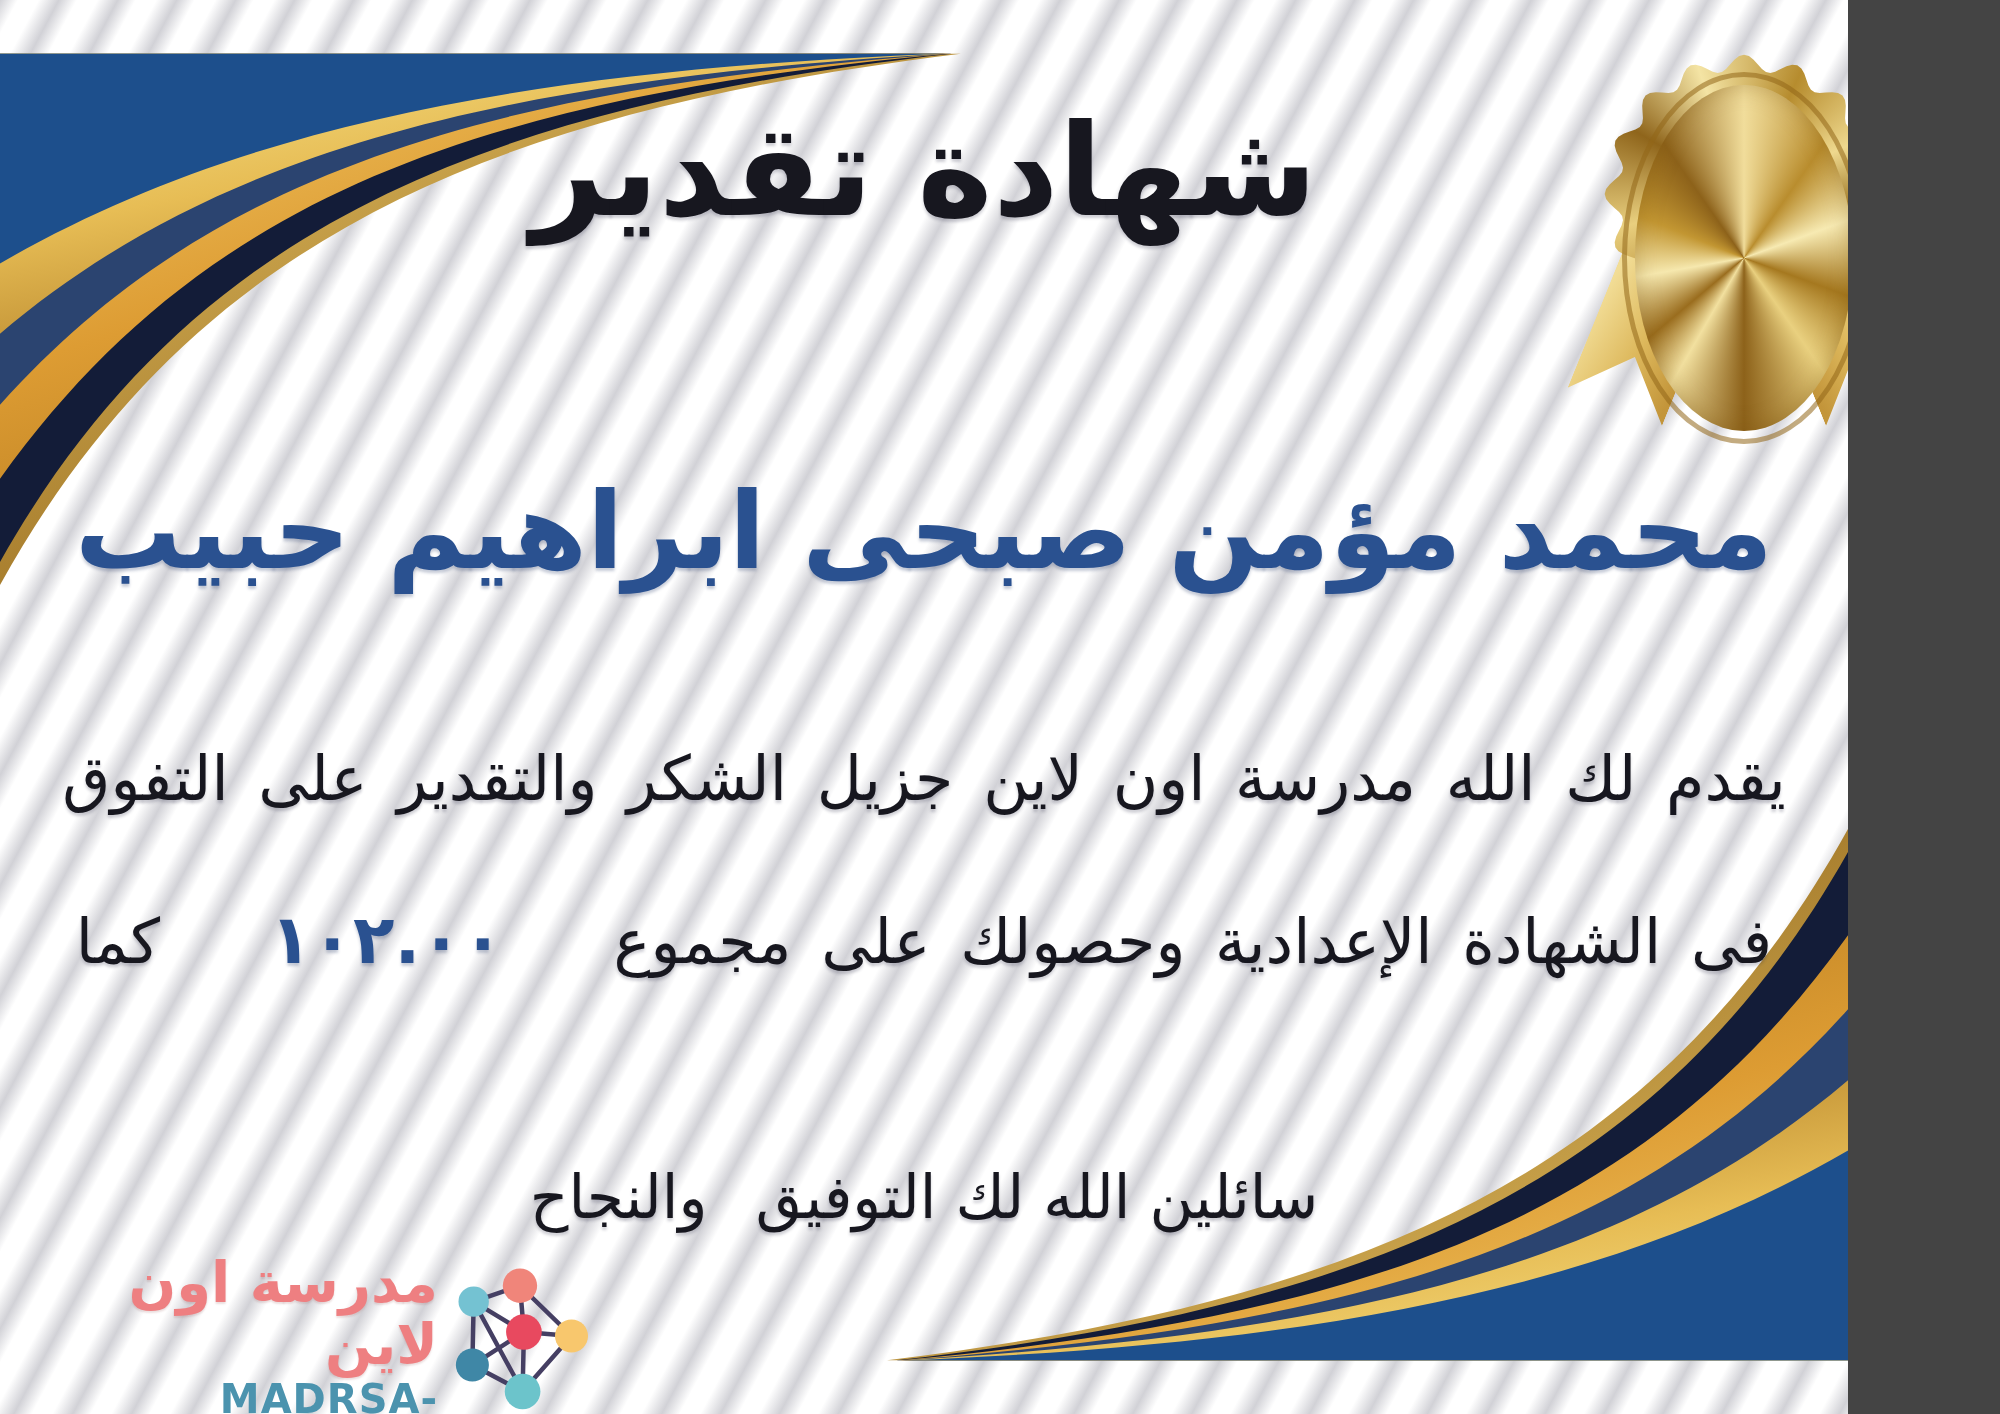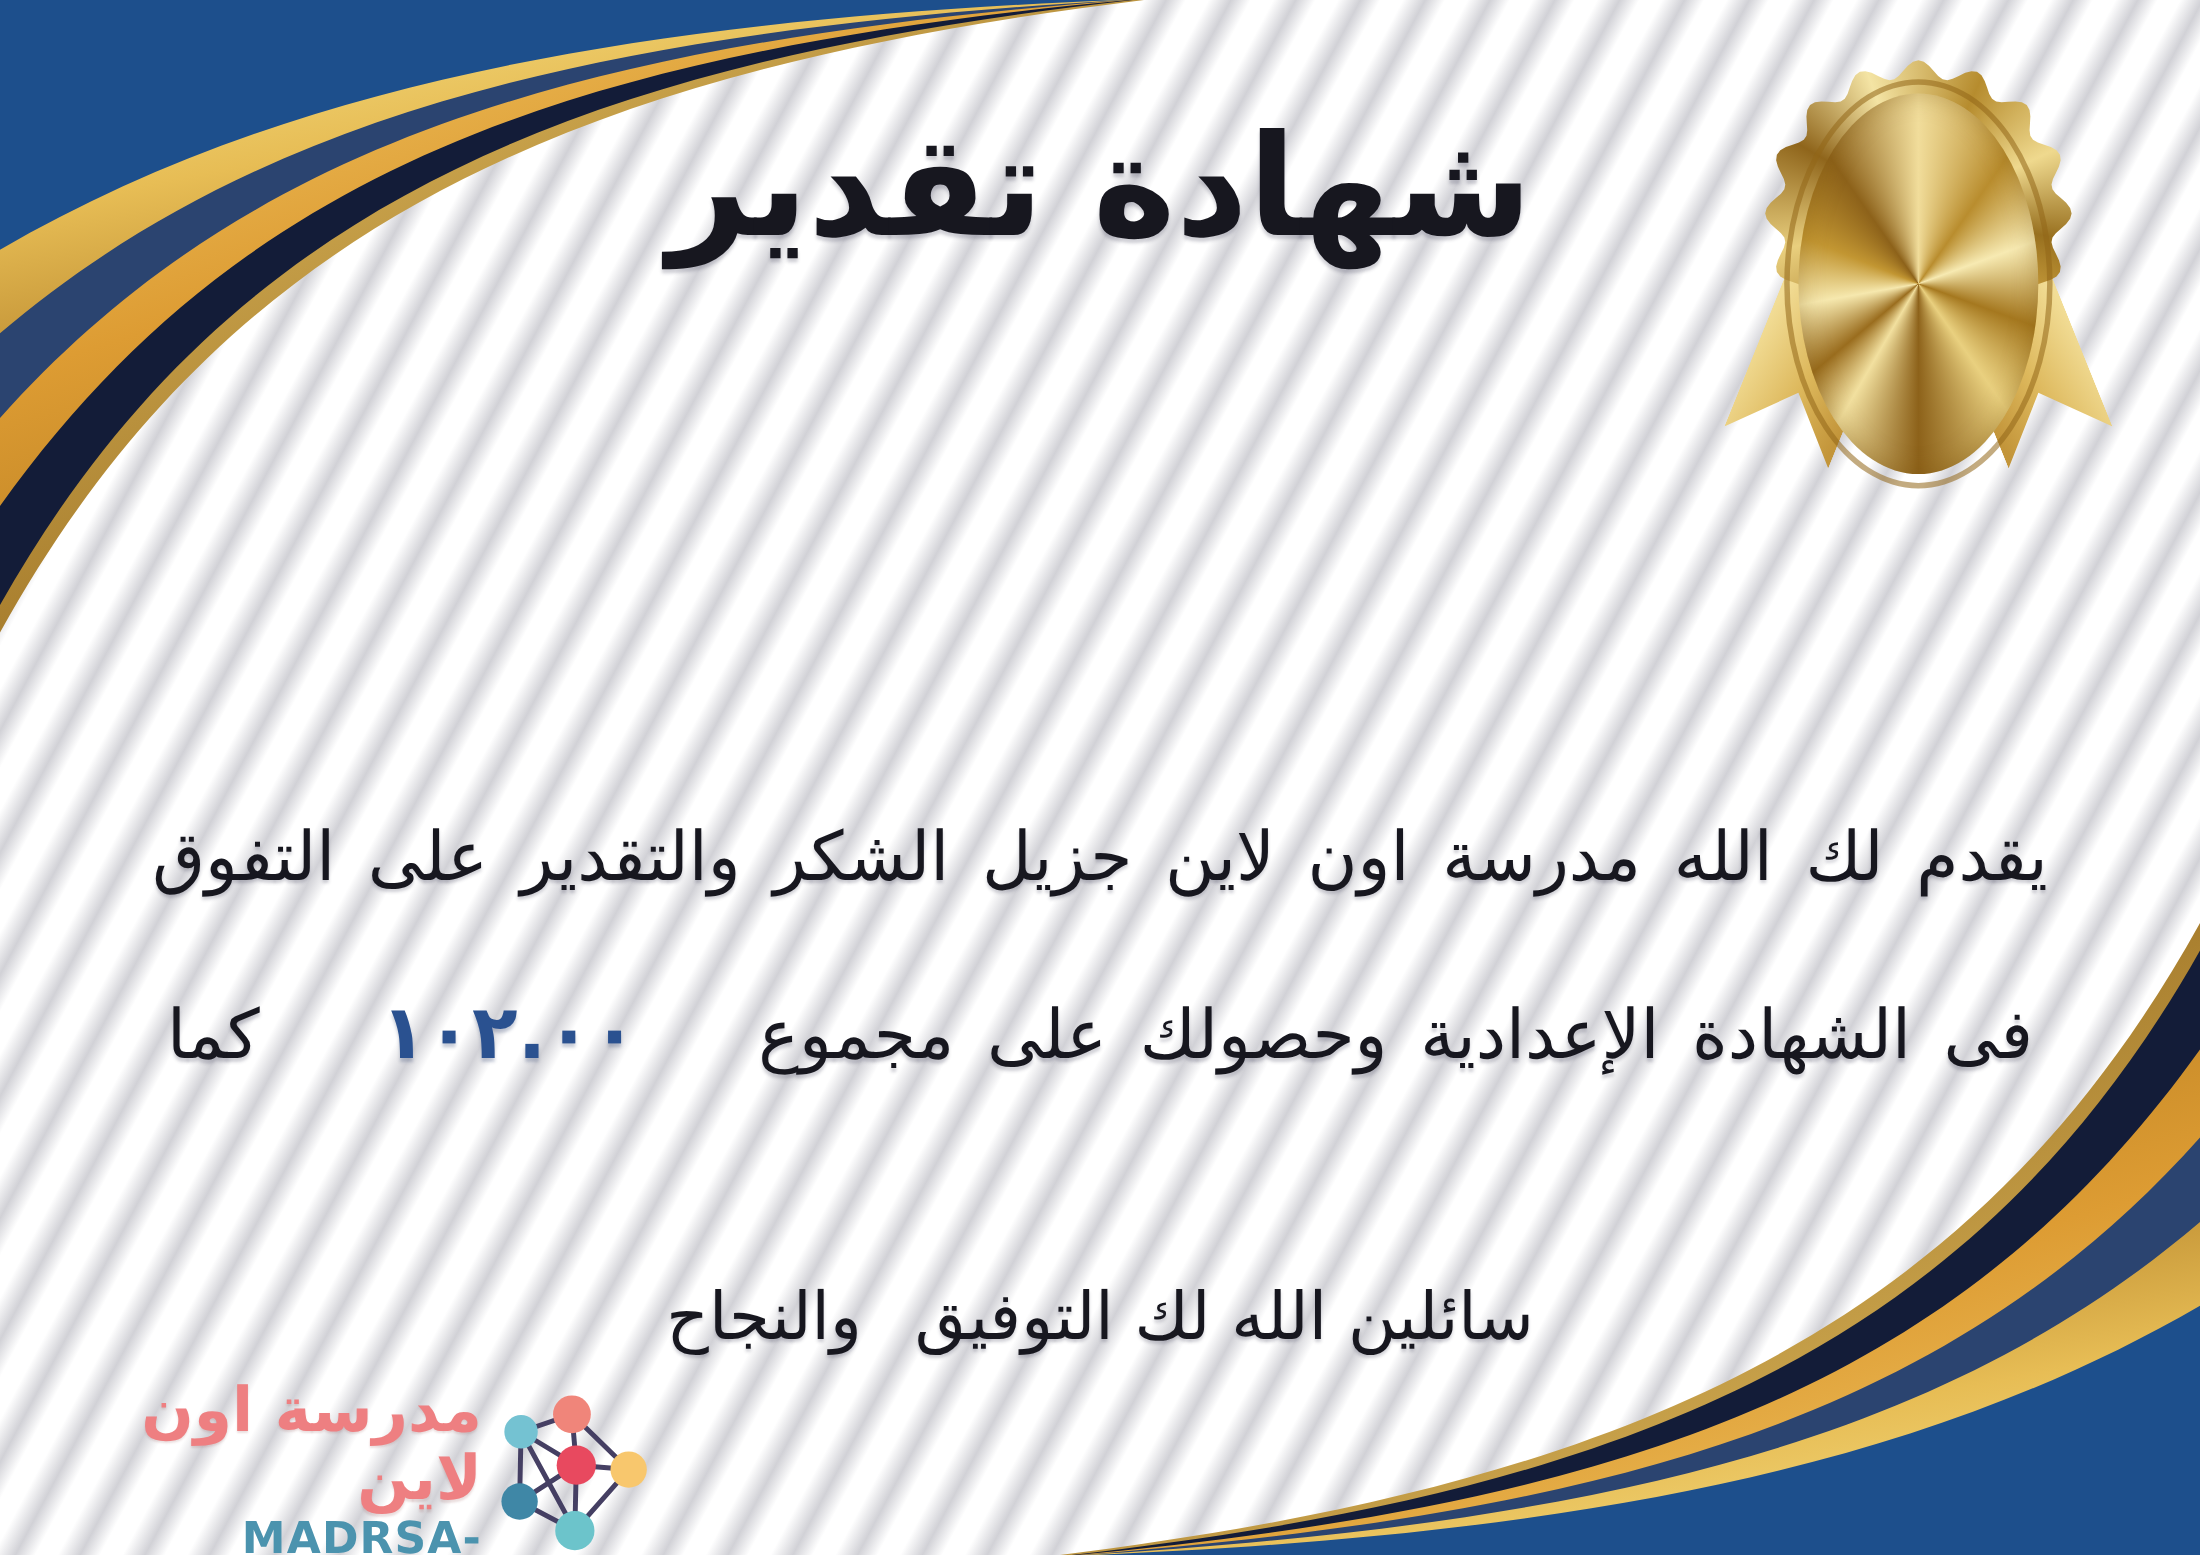--- a/index.html
+++ b/index.html
@@ -1,17 +1,17 @@
 <!DOCTYPE html>
 <html><head>
 <meta charset="utf-8">
 <style>
   html,body{margin:0;padding:0;background:#444;}
   .canvas{
-    position:relative;width:2000px;height:1414px;overflow:hidden;
+    position:relative;width:1848px;height:1414px;overflow:hidden;
     font-family:"DejaVu Sans", sans-serif;
     background:
       repeating-linear-gradient(118deg,
         rgba(234,234,240,.85) 0px, #ffffff 16px, #ffffff 34px, rgba(234,234,240,.85) 52px);
   }
   svg.corners{position:absolute;inset:0;width:100%;height:100%;display:block;}
   .ink{color:#17171f;text-shadow:0 3px 3px rgba(40,40,70,.22);}
   .blue-ink{color:#2a5190;text-shadow:0 3px 3px rgba(30,50,100,.25);}
   .title{
     position:absolute;top:96px;left:0;right:0;text-align:center;
@@ -100,20 +100,21 @@
   <div class="medal-wrap">
     <div class="ribbon ribbon-left"></div>
     <div class="ribbon ribbon-right"></div>
     <div class="medal-outer" id="medal-outer" style="clip-path: polygon(97.7% 50%, 97.24% 51.69%, 96% 53.29%, 94.36% 54.77%, 92.79% 56.15%, 91.74% 57.53%, 91.44% 59.01%, 91.89% 60.69%, 92.81% 62.57%, 93.76% 64.57%, 94.29% 66.52%, 94.07% 68.25%, 93% 69.64%, 91.24% 70.64%, 89.16% 71.38%, 87.18% 72.06%, 85.68% 72.93%, 84.84% 74.19%, 84.61% 75.91%, 84.74% 78%, 84.86% 80.2%, 84.6% 82.21%, 83.73% 83.73%, 82.21% 84.6%, 80.2% 84.86%, 78% 84.74%, 75.91% 84.61%, 74.19% 84.84%, 72.93% 85.68%, 72.06% 87.18%, 71.38% 89.16%, 70.64% 91.24%, 69.64% 93%, 68.25% 94.07%, 66.52% 94.29%, 64.57% 93.76%, 62.57% 92.81%, 60.69% 91.89%, 59.01% 91.44%, 57.53% 91.74%, 56.15% 92.79%, 54.77% 94.36%, 53.29% 96%, 51.69% 97.24%, 50% 97.7%, 48.31% 97.24%, 46.71% 96%, 45.23% 94.36%, 43.85% 92.79%, 42.47% 91.74%, 40.99% 91.44%, 39.31% 91.89%, 37.43% 92.81%, 35.43% 93.76%, 33.48% 94.29%, 31.75% 94.07%, 30.36% 93%, 29.36% 91.24%, 28.62% 89.16%, 27.94% 87.18%, 27.07% 85.68%, 25.81% 84.84%, 24.09% 84.61%, 22% 84.74%, 19.8% 84.86%, 17.79% 84.6%, 16.27% 83.73%, 15.4% 82.21%, 15.14% 80.2%, 15.26% 78%, 15.39% 75.91%, 15.16% 74.19%, 14.32% 72.93%, 12.82% 72.06%, 10.84% 71.38%, 8.76% 70.64%, 7% 69.64%, 5.93% 68.25%, 5.71% 66.52%, 6.24% 64.57%, 7.19% 62.57%, 8.11% 60.69%, 8.56% 59.01%, 8.26% 57.53%, 7.21% 56.15%, 5.64% 54.77%, 4% 53.29%, 2.76% 51.69%, 2.3% 50%, 2.76% 48.31%, 4% 46.71%, 5.64% 45.23%, 7.21% 43.85%, 8.26% 42.47%, 8.56% 40.99%, 8.11% 39.31%, 7.19% 37.43%, 6.24% 35.43%, 5.71% 33.48%, 5.93% 31.75%, 7% 30.36%, 8.76% 29.36%, 10.84% 28.62%, 12.82% 27.94%, 14.32% 27.07%, 15.16% 25.81%, 15.39% 24.09%, 15.26% 22%, 15.14% 19.8%, 15.4% 17.79%, 16.27% 16.27%, 17.79% 15.4%, 19.8% 15.14%, 22% 15.26%, 24.09% 15.39%, 25.81% 15.16%, 27.07% 14.32%, 27.94% 12.82%, 28.62% 10.84%, 29.36% 8.76%, 30.36% 7%, 31.75% 5.93%, 33.48% 5.71%, 35.43% 6.24%, 37.43% 7.19%, 39.31% 8.11%, 40.99% 8.56%, 42.47% 8.26%, 43.85% 7.21%, 45.23% 5.64%, 46.71% 4%, 48.31% 2.76%, 50% 2.3%, 51.69% 2.76%, 53.29% 4%, 54.77% 5.64%, 56.15% 7.21%, 57.53% 8.26%, 59.01% 8.56%, 60.69% 8.11%, 62.57% 7.19%, 64.57% 6.24%, 66.52% 5.71%, 68.25% 5.93%, 69.64% 7%, 70.64% 8.76%, 71.38% 10.84%, 72.06% 12.82%, 72.93% 14.32%, 74.19% 15.16%, 75.91% 15.39%, 78% 15.26%, 80.2% 15.14%, 82.21% 15.4%, 83.73% 16.27%, 84.6% 17.79%, 84.86% 19.8%, 84.74% 22%, 84.61% 24.09%, 84.84% 25.81%, 85.68% 27.07%, 87.18% 27.94%, 89.16% 28.62%, 91.24% 29.36%, 93% 30.36%, 94.07% 31.75%, 94.29% 33.48%, 93.76% 35.43%, 92.81% 37.43%, 91.89% 39.31%, 91.44% 40.99%, 91.74% 42.47%, 92.79% 43.85%, 94.36% 45.23%, 96% 46.71%, 97.24% 48.31%, 97.7% 50%);"></div>
     <div class="medal-ring"></div>
     <div class="medal-disc"></div>
   </div>
 
   <div class="title ink">شهادة تقدير</div>
 
+  <div class="student-name blue-ink">محمد مؤمن صبحى ابراهيم حبيب</div>
 
   <div class="body-line line1 ink">يقدم لك الله مدرسة اون لاين جزيل الشكر والتقدير على التفوق</div>
 
   <div class="body-line line2">
     <span class="ink">فى الشهادة الإعدادية وحصولك على مجموع</span>
     <span class="score blue-ink">١٠٢.٠٠</span>
     <span class="ink">كما</span>
   </div>
 
 

